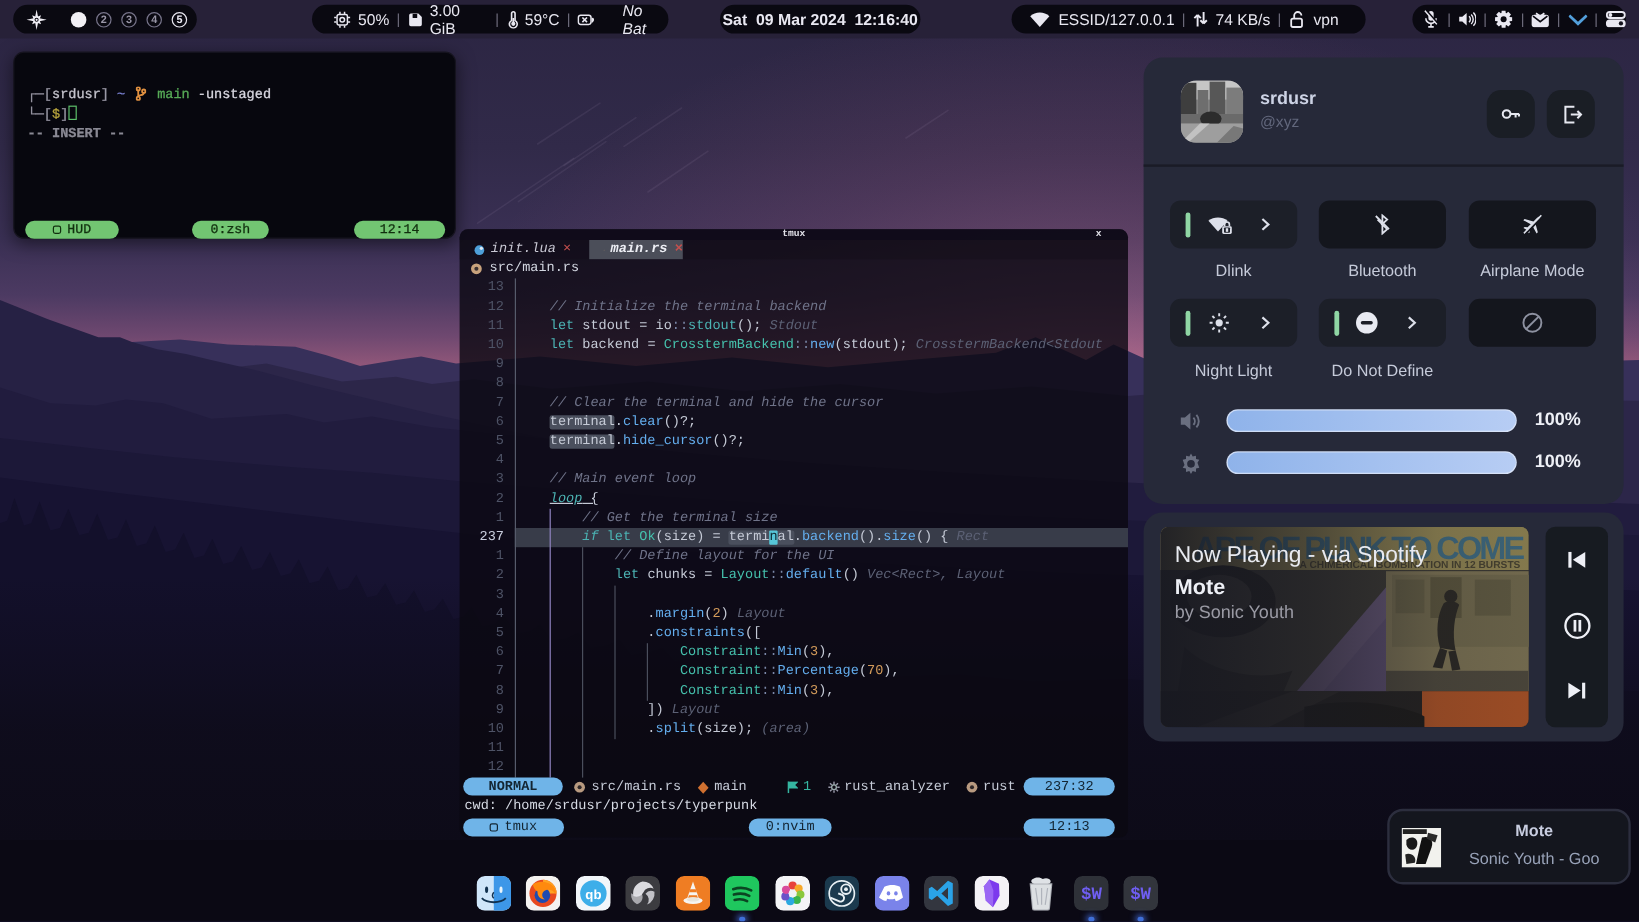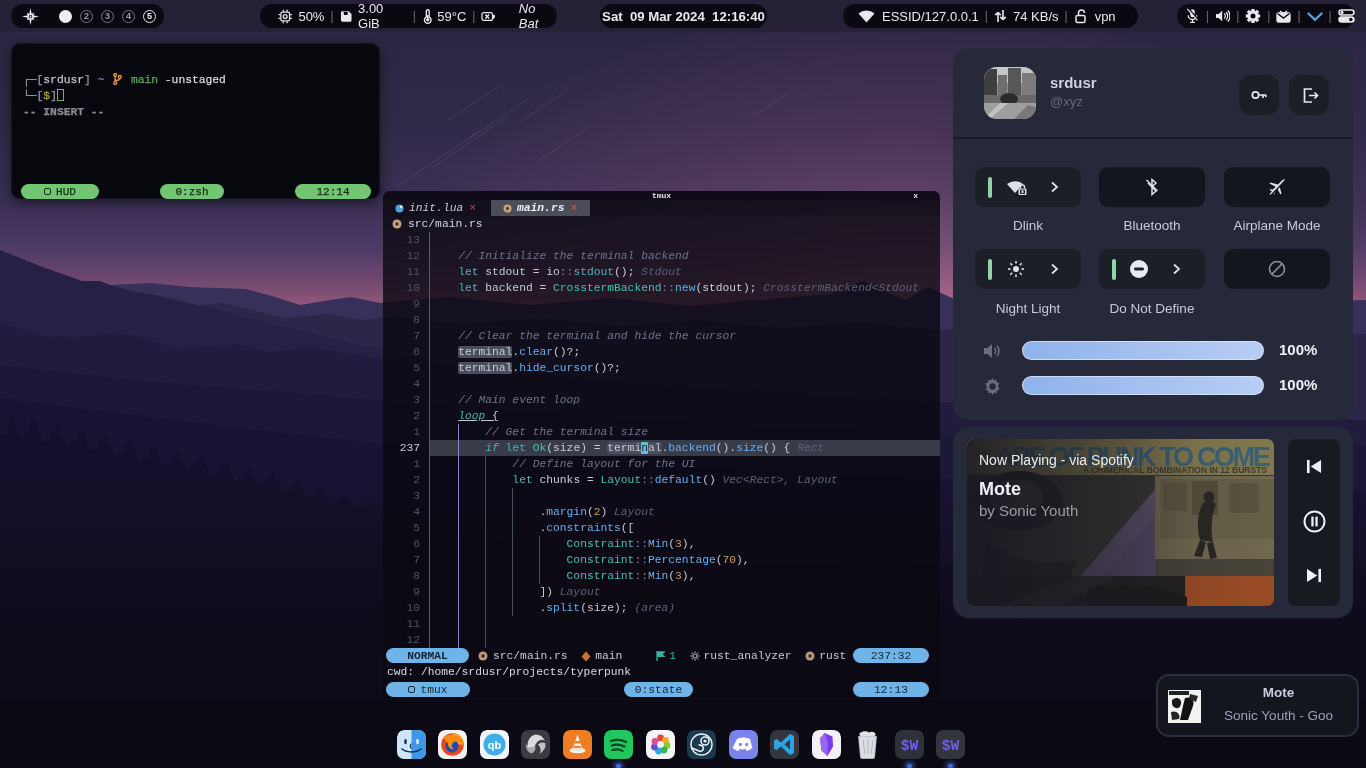--- a/index.html
+++ b/index.html
@@ -284,21 +284,21 @@
       <span style="position:absolute;right:22px;top:0;">x</span>
     </div>
   <div class="tabs">
     <div class="tab" style="left:12px; width:108px;">
       <svg width="9" height="9" viewBox="0 0 10 10" style="margin-right:5px;">
           <circle cx="5" cy="5" r="4.5" fill="#4d9fd8"></circle>
           <circle cx="6.8" cy="3.2" r="1.5" fill="#dce8f2"></circle>
         </svg>
       init.lua <span style="color:#c4504e; margin-left:6px; font-style:normal;">×</span>
     </div>
-    <div class="tab" style="left:108px; width:99px; background:#4b4e59; color:#eceef4; font-weight:bold; padding-left:12px;">
+    <div class="tab" style="left:108px; width:78px; background:#4b4e59; color:#eceef4; font-weight:bold; padding-left:12px;">
       <svg width="9" height="9" viewBox="0 0 10 10" style="margin-right:5px;">
           <circle cx="5" cy="5" r="4.5" fill="#c8a27c"></circle>
           <circle cx="5" cy="5" r="1.6" fill="#3a3030"></circle>
         </svg>
       main.rs <span style="color:#c4504e; margin-left:6px; font-style:normal;">×</span>
     </div>
   </div>
   <div class="crumb">
     <svg width="10" height="10" viewBox="0 0 10 10" style="margin:0 6px 0 9px;">
         <circle cx="5" cy="5" r="4.5" fill="#c8a27c"></circle>
@@ -371,21 +371,21 @@
       <svg width="10" height="10" viewBox="0 0 10 10" style="margin-right:4px;">
           <circle cx="5" cy="5" r="4.5" fill="#b89a80"></circle>
           <circle cx="5" cy="5" r="1.7" fill="#302828"></circle>
         </svg>rust
     </span>
     <div class="bluepill" style="left:470px; width:76px;">237:32</div>
   </div>
   <div class="cwd">cwd: /home/srdusr/projects/typerpunk</div>
   <div class="tbar">
     <div class="bluepill" style="left:3px; top:1px; width:84px;"><span style="display:inline-block;width:7px;height:7px;border:1.3px solid #132532;border-radius:2px;margin-right:5px;"></span>tmux</div>
-    <div class="bluepill" style="left:241px; top:1px; width:69px;">0:state</div>
+    <div class="bluepill" style="left:241px; top:1px; width:69px;">0:nvim</div>
     <div class="bluepill" style="left:470px; top:1px; width:76px;">12:13</div>
   </div>
 </div>
 
 <div class="cc">
   <svg width="52" height="52" viewBox="0 0 52 52" style="position:absolute; left:31px; top:19px; border-radius:13px;">
     <rect width="52" height="52" fill="#8e8e8e"></rect>
     <rect x="0" y="0" width="52" height="16" fill="#c6c6c6"></rect>
     <rect x="0" y="2" width="13" height="26" fill="#3e3e3e"></rect>
     <rect x="14" y="8" width="9" height="20" fill="#6e6e6e"></rect>
@@ -540,21 +540,21 @@
       <circle cx="242" cy="58" r="5.5" fill="#2e2b24"></circle>
       <path d="M233,101 L227,117 L235,118 L239,103 Z" fill="#2e2b24"></path>
       <path d="M246,103 L250,119 L243,120 L240,104 Z" fill="#2e2b24"></path>
       <rect x="188" y="120" width="119" height="17" fill="#565040"></rect>
       <rect x="0" y="137" width="307" height="30" fill="#272420"></rect>
       <rect x="218" y="137" width="89" height="30" fill="#bf5a26"></rect>
       <path d="M30,167 L110,137 L150,137 L90,167 Z" fill="#34302a"></path>
       <path d="M120,150 C160,142 200,148 220,158 L220,167 L120,167 Z" fill="#1e1c18"></path>
       <rect width="307" height="167" fill="url(#albscrim)"></rect>
     </svg>
-    <div style="position:absolute; left:12px; top:13px; color:#e8eaf0; font-size:14px;">Now Playing - via Spotify</div>
+    <div style="position:absolute; left:12px; top:13px; color:#e8eaf0; font-size:19px;">Now Playing - via Spotify</div>
     <div style="position:absolute; left:12px; top:40px; color:#eef0f6; font-size:18px; font-weight:bold;">Mote</div>
     <div style="position:absolute; left:12px; top:63px; color:#9a9aa4; font-size:15px;">by Sonic Youth</div>
   </div>
   <div class="pcol">
     <svg width="16" height="15" viewBox="0 0 17 16" style="position:absolute; left:18px; top:20px;">
         <rect x="1" y="1" width="2.8" height="14" fill="#eef0f6"></rect>
         <path d="M16,1 L5,8 L16,15 Z" fill="#eef0f6"></path>
       </svg>
     <svg width="23" height="23" viewBox="0 0 26 26" style="position:absolute; left:15px; top:71px;">
         <circle cx="13" cy="13" r="11.3" fill="none" stroke="#eef0f6" stroke-width="2.2"></circle>

